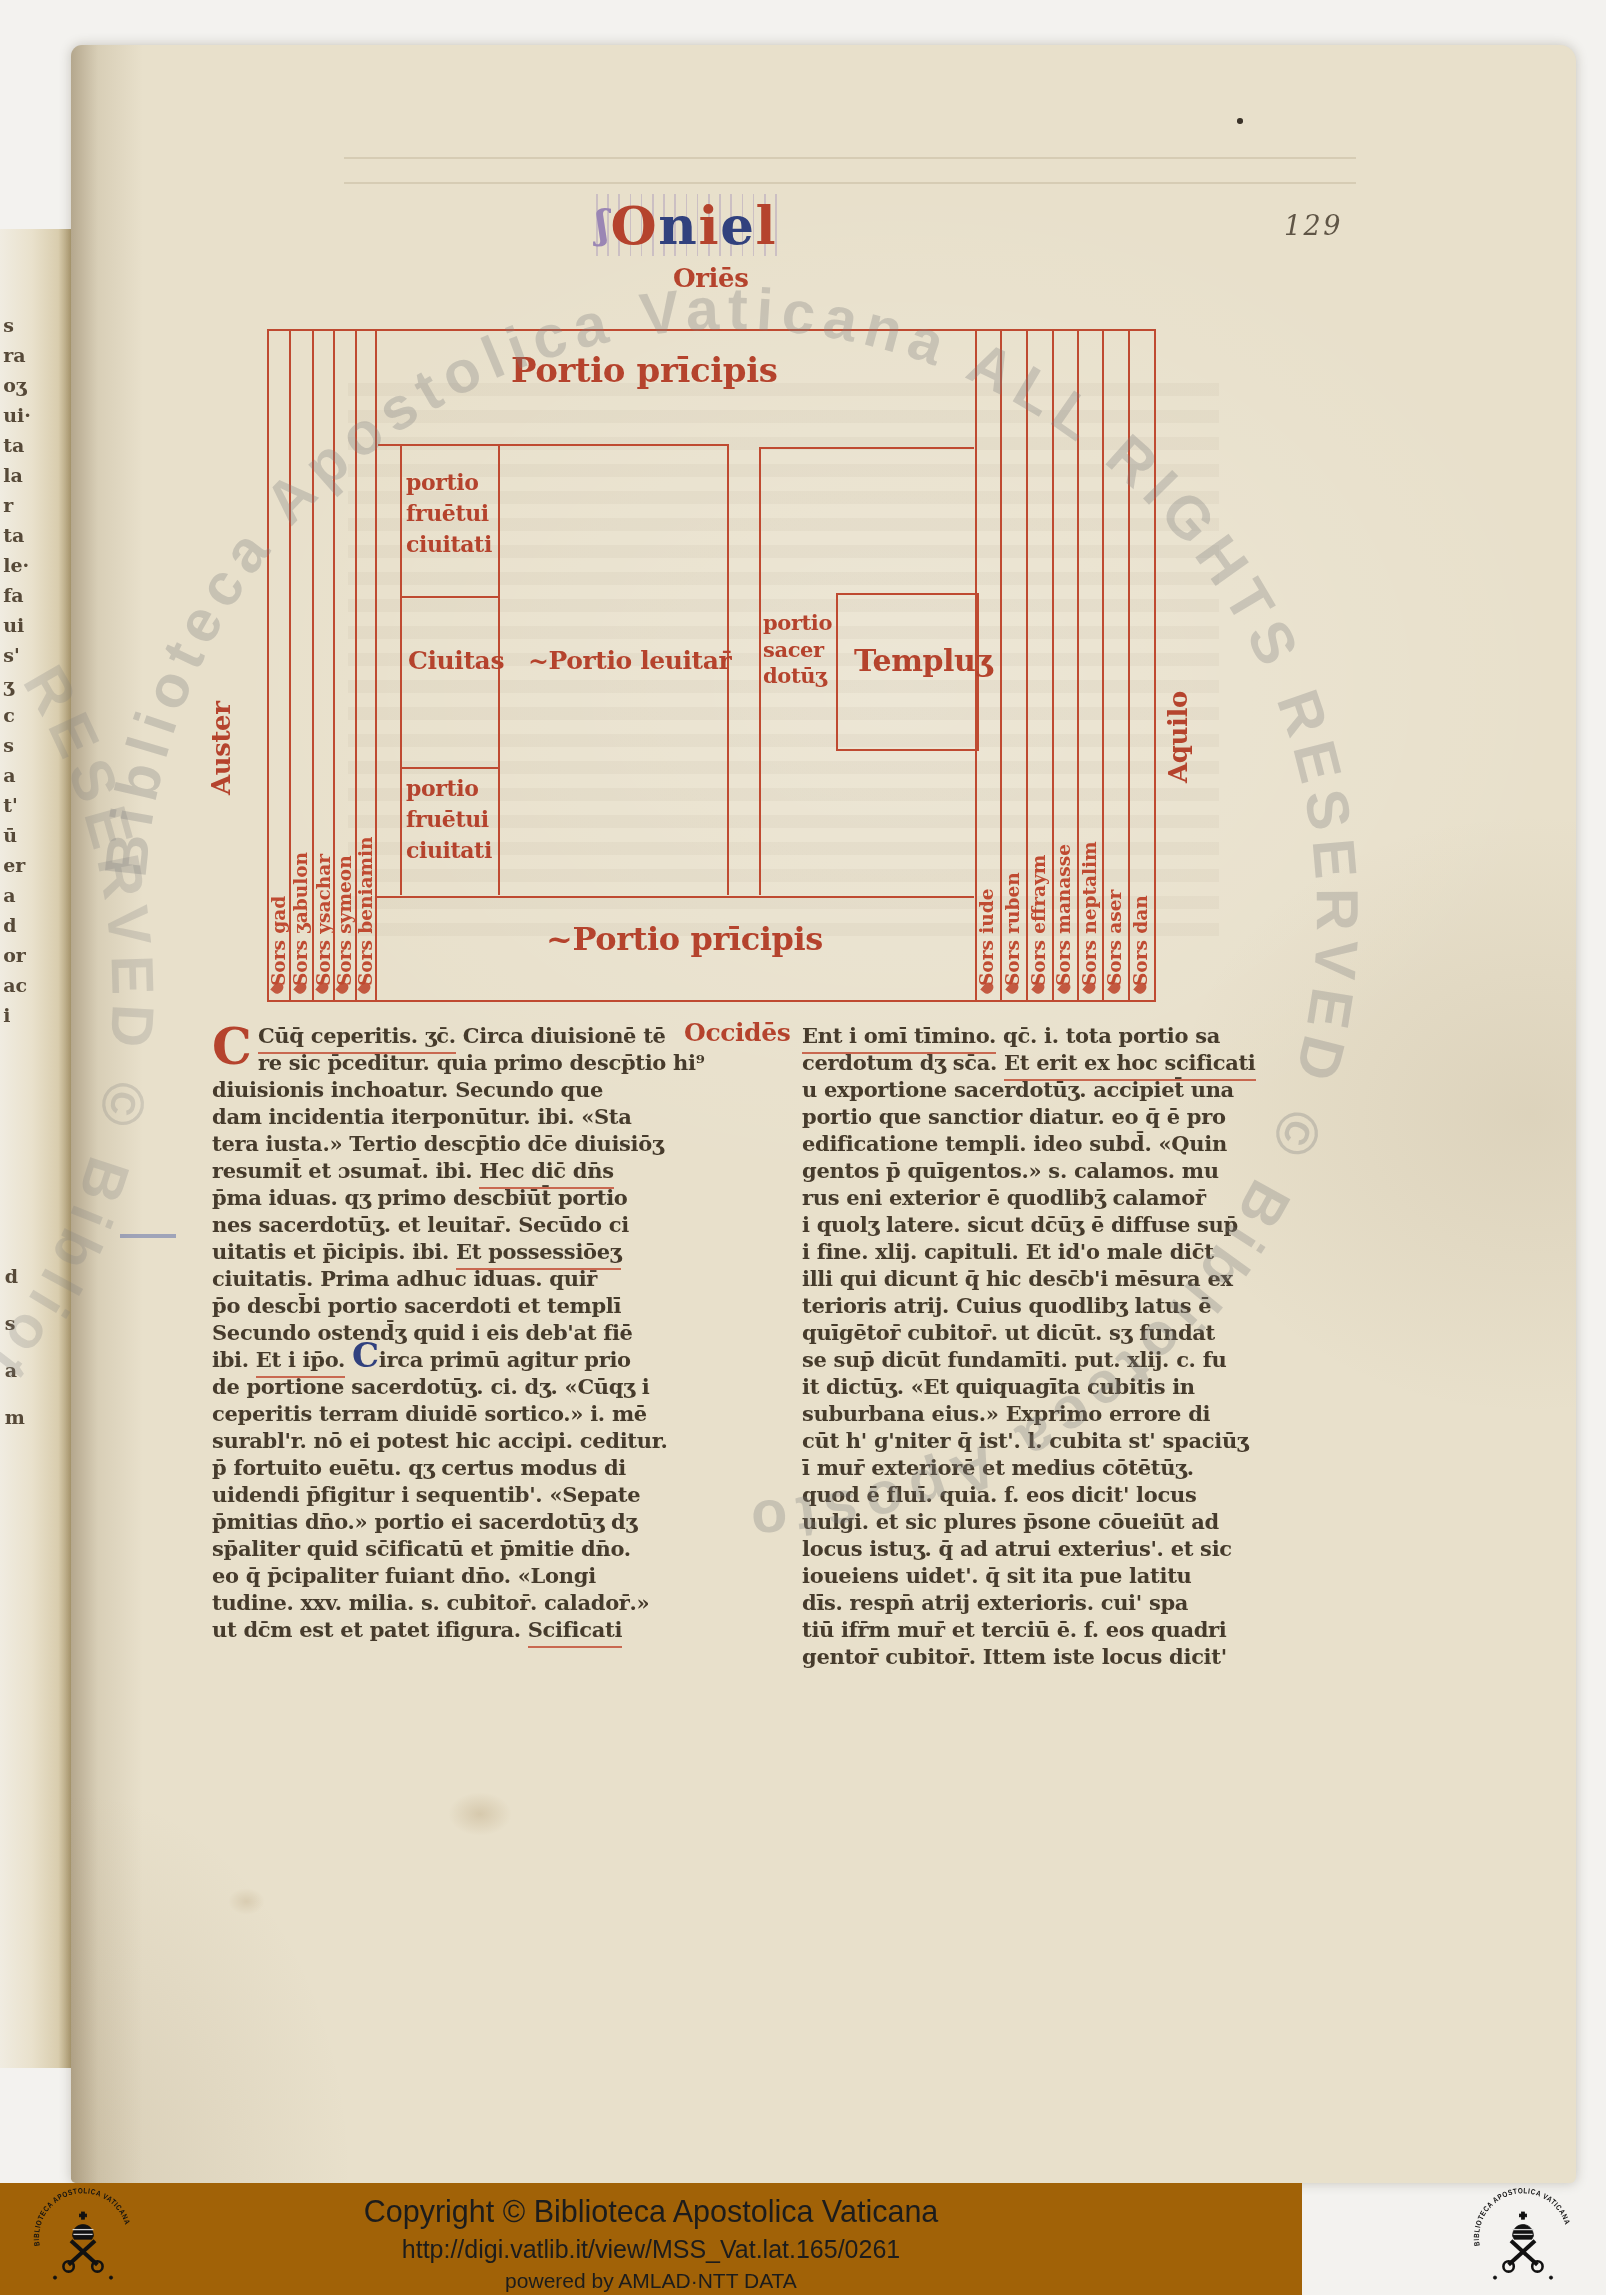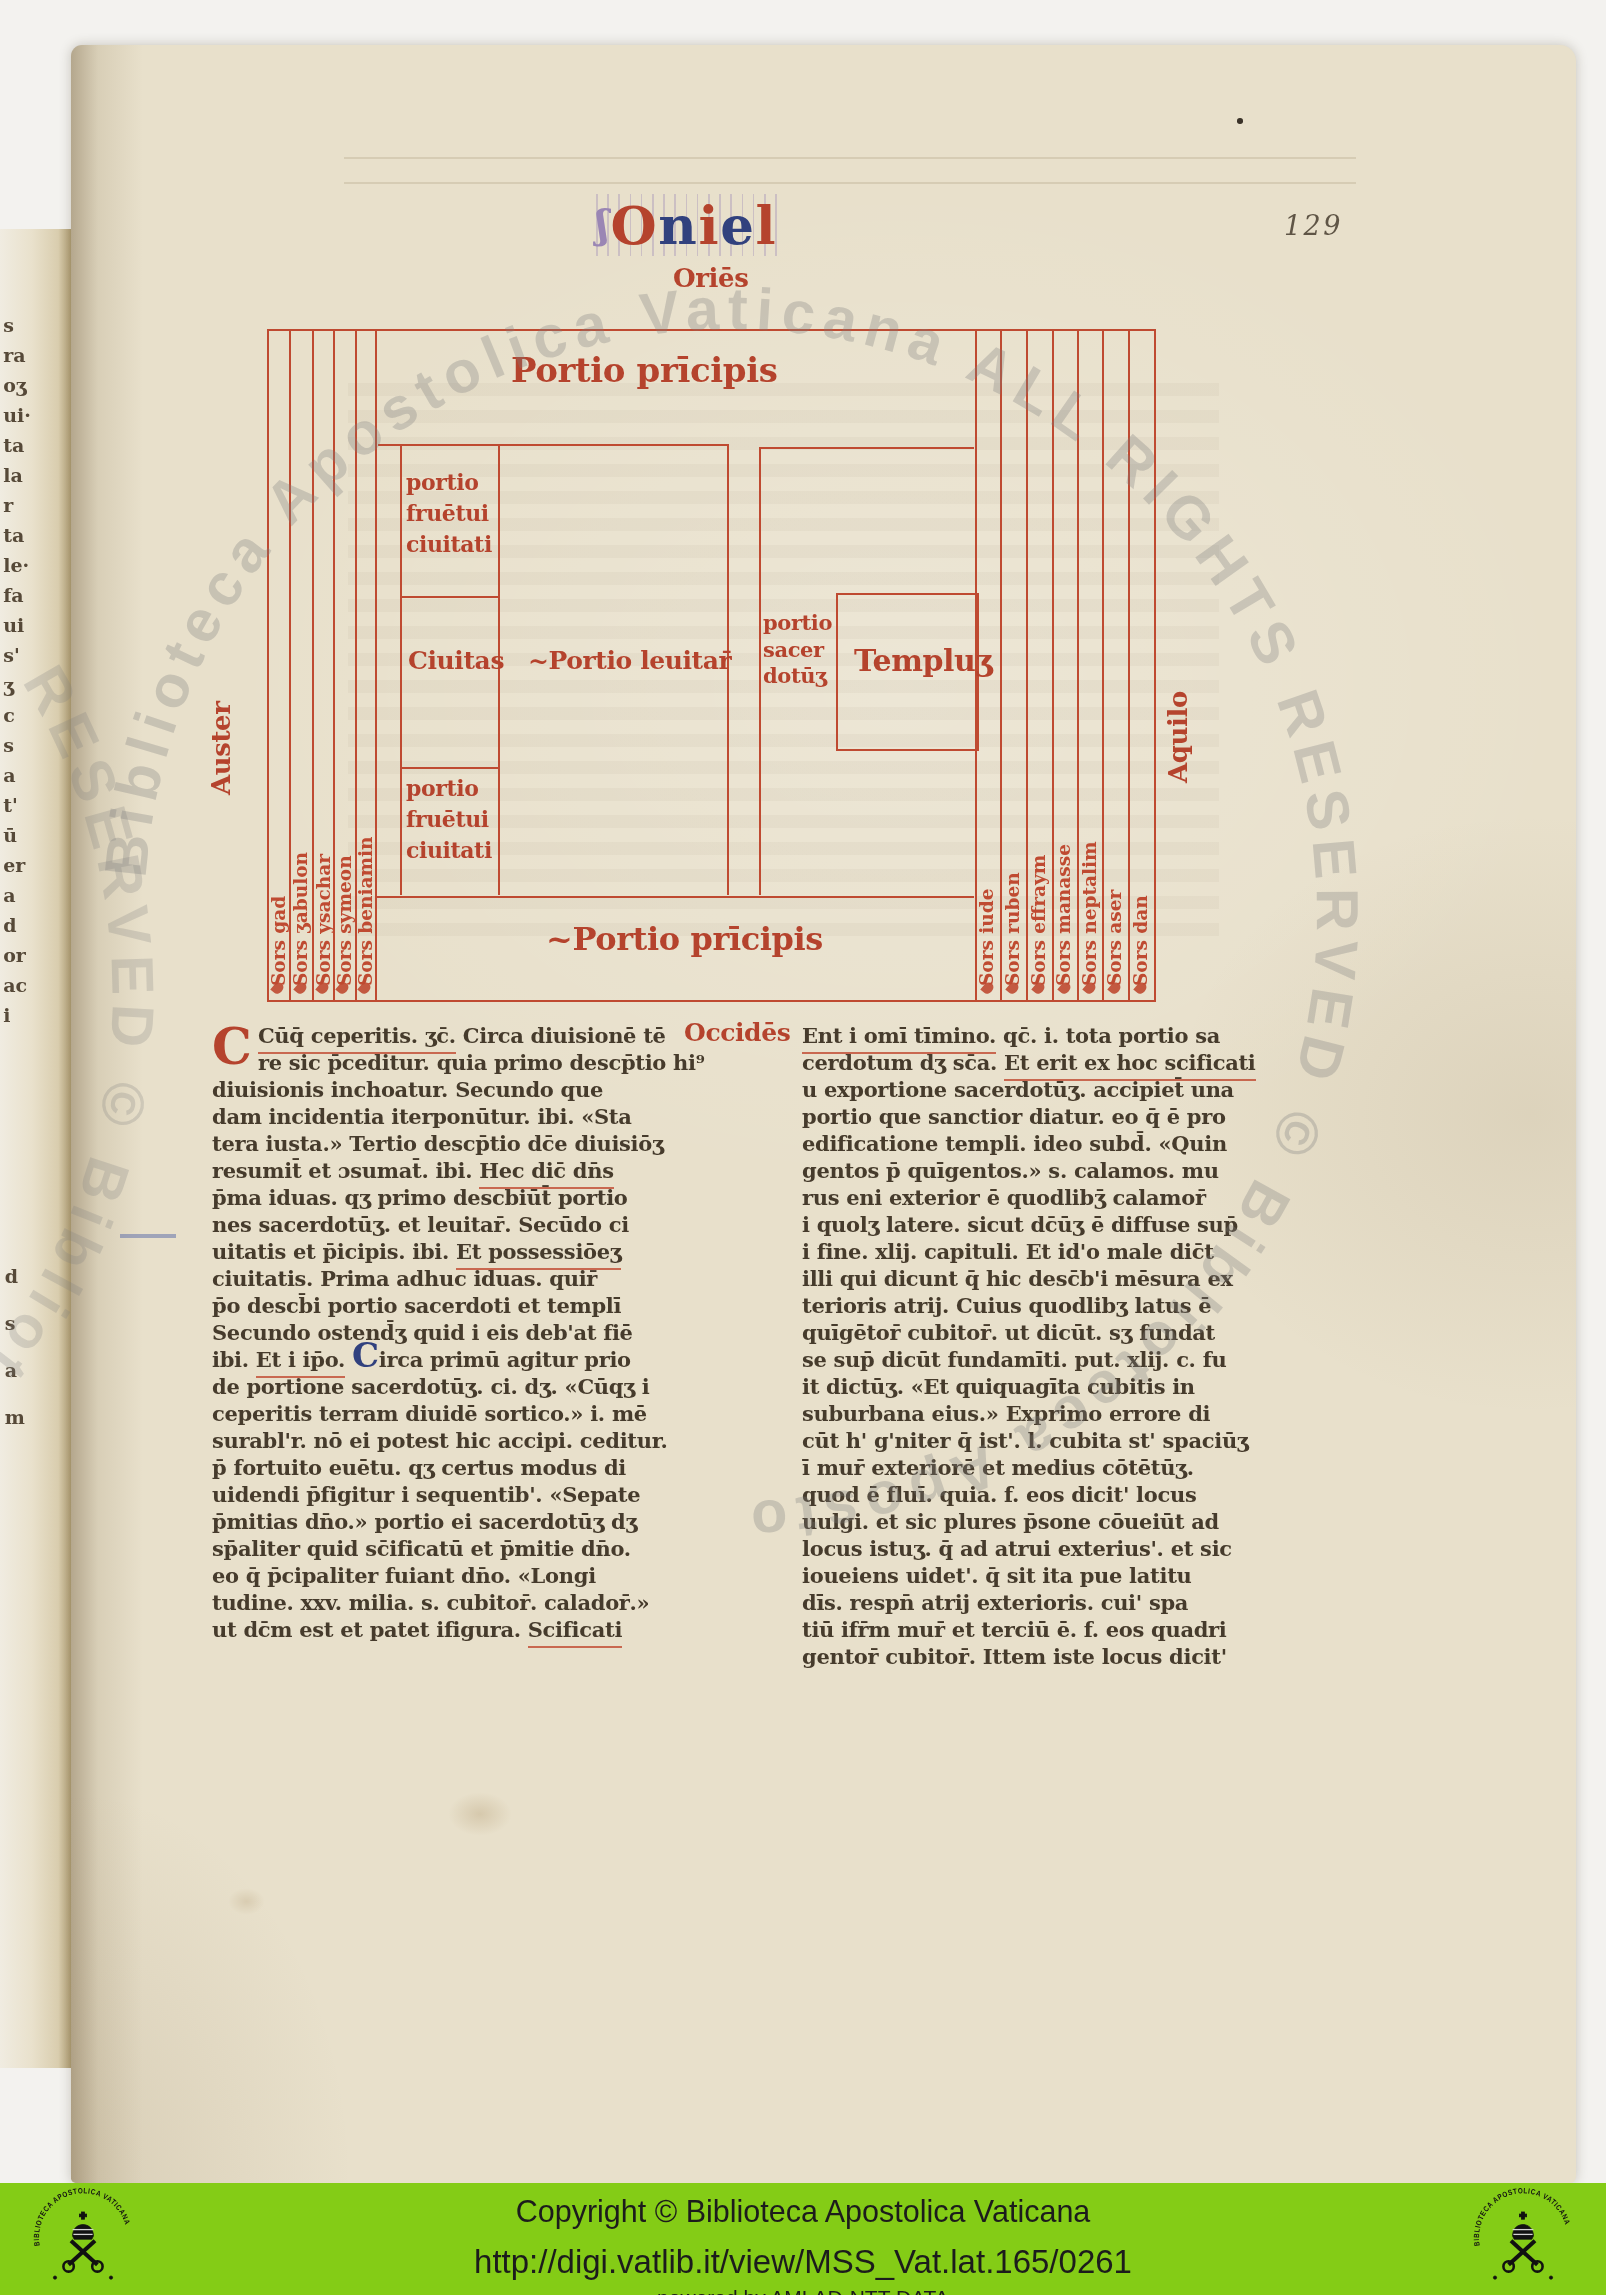--- a/index.html
+++ b/index.html
@@ -48,24 +48,24 @@
        font-weight:bold;letter-spacing:-0.3px;}
   .col .ln{white-space:nowrap;}
   .ru{border-bottom:2.4px solid rgba(193,74,49,.8);padding-bottom:4px;}
   .bi{color:#31417e;font-size:34px;line-height:16px;}
   .dropcap{float:left;color:#b5432d;font-size:50px;line-height:45px;margin:1.6px 6.4px 0 0;font-weight:bold;}
   .bluetick{position:absolute;left:120px;top:1234px;width:56px;height:4px;background:rgba(70,90,165,.45);}
   
   .wm{position:absolute;left:0;top:0;pointer-events:none;}
   .wm text{font-family:"Liberation Sans",sans-serif;font-weight:bold;fill:#7e7e7e;}
   
-  .footer{position:absolute;left:0;top:2183px;width:1606px;height:112px;background:#84cc16;
+  .footer{position:absolute;left:0;top:2183px;width:1302px;height:112px;background:#a16207;
           font-family:"Liberation Sans",sans-serif;color:#1c1c1c;text-align:center;}
   .f1{font-size:30.5px;margin-top:11.2px;}
-  .f2{font-size:33px;margin-top:14px;}
+  .f2{font-size:25px;margin-top:6px;}
   .f3{font-size:21px;margin-top:4.8px;}
   .logo{position:absolute;top:2188px;}
   .logo text{font-family:"Liberation Sans",sans-serif;font-weight:bold;fill:#111;}
   .logo .emb{stroke:#111;fill:#111;}
 </style>
 </head>
 <body>
 
 <div id="canvas">
 

